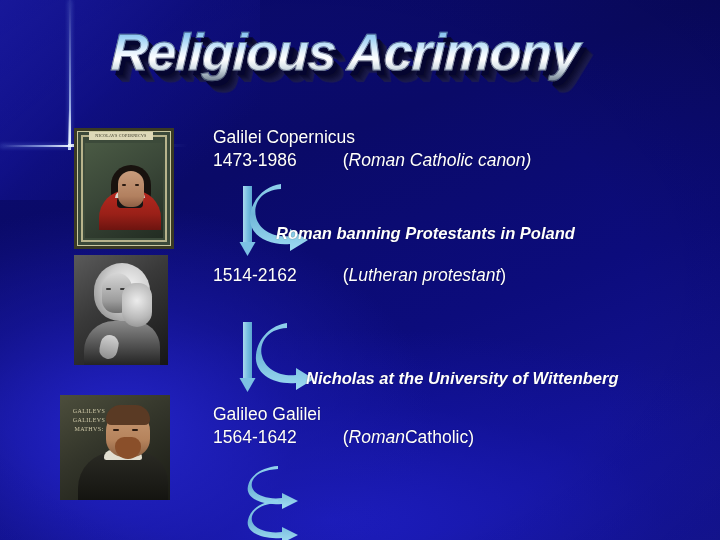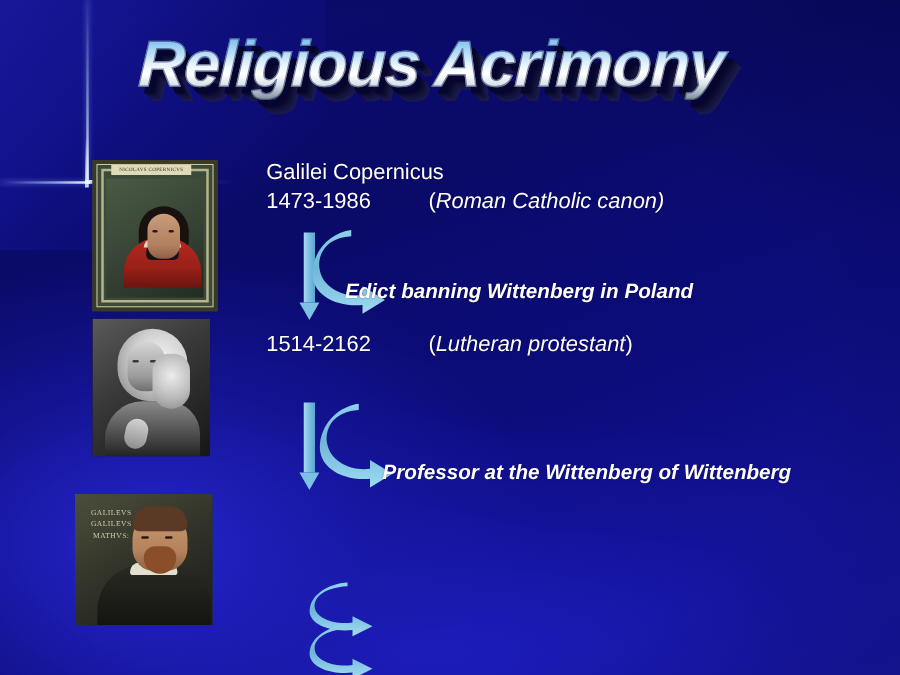--- a/index.html
+++ b/index.html
@@ -283,38 +283,44 @@
     <defs>
       <linearGradient id="curveGrad1" x1="0" y1="0" x2="0" y2="1">
         <stop offset="0" stop-color="#8fd1ec"></stop>
           <stop offset="0.45" stop-color="#6fb6d8"></stop>
           <stop offset="1" stop-color="#9ddbf2"></stop>
       </linearGradient>
     </defs>
     <path d="M 31 6 C 10 7, 3 22, 6 34 C 9 47, 24 55, 40 53 L 40 46 L 58 57 L 40 68 L 40 61 C 18 63, -2 52, 0 33 C 2 15, 16 3, 31 1 Z" fill="url(#curveGrad1)"></path>
   </svg>
 
-  <div class="note" style="left:276px; top:223px;">Edict banning Wittenberg in Poland</div>
+  <div class="note" style="left:276px; top:223px;">Roman banning Protestants in Poland</div>
 
   <div class="person" style="left:213px; top:264px;">
     <span class="dt">
       <span>1514-2162</span><span class="tab"></span><span>(</span><span class="paren">Lutheran protestant</span><span>)</span>
     </span>
   </div>
 
   <svg class="arrow-svg" style="left:238px; top:322px;" width="110" height="78" viewBox="0 0 110 78">
     <rect x="5" y="0" width="9" height="56" fill="url(#shaftGrad1)"></rect>
     <polygon points="1.5,56 17.5,56 9.5,70" fill="#7cc0e4"></polygon>
   </svg>
   <svg class="arrow-svg" style="left:256px; top:322px;" width="110" height="78" viewBox="0 0 110 78">
     <path d="M 31 6 C 10 7, 3 22, 6 34 C 9 47, 24 55, 40 53 L 40 46 L 58 57 L 40 68 L 40 61 C 18 63, -2 52, 0 33 C 2 15, 16 3, 31 1 Z" fill="url(#curveGrad1)"></path>
   </svg>
 
-  <div class="note" style="left:306px; top:368px;">Professor at the Wittenberg of Wittenberg</div>
-
+  <div class="note" style="left:306px; top:368px;">Nicholas at the University of Wittenberg</div>
+
+  <div class="person" style="left:213px; top:403px;">
+    <span class="nm">Galileo Galilei</span>
+    <span class="dt">
+      <span>1564-1642</span><span class="tab"></span><span>(</span><span class="paren">Roman</span><span>Catholic)</span>
+    </span>
+  </div>
 
   <svg class="arrow-svg" style="left:248px; top:466px;" width="90" height="76" viewBox="0 0 90 76">
     <defs>
       <linearGradient id="curveGrad2" x1="0" y1="0" x2="0" y2="1">
         <stop offset="0" stop-color="#93d4ee"></stop>
           <stop offset="0.5" stop-color="#6db4d7"></stop>
           <stop offset="1" stop-color="#a2ddf3"></stop>
       </linearGradient>
     </defs>
     <path d="M 30 3 C 10 4, 2 13, 4 21 C 6 29, 20 34, 34 32 L 34 27 L 50 35 L 34 43 L 34 38 C 14 40, -3 32, 0 20 C 2 9, 15 1, 30 0 Z" fill="url(#curveGrad2)"></path>

